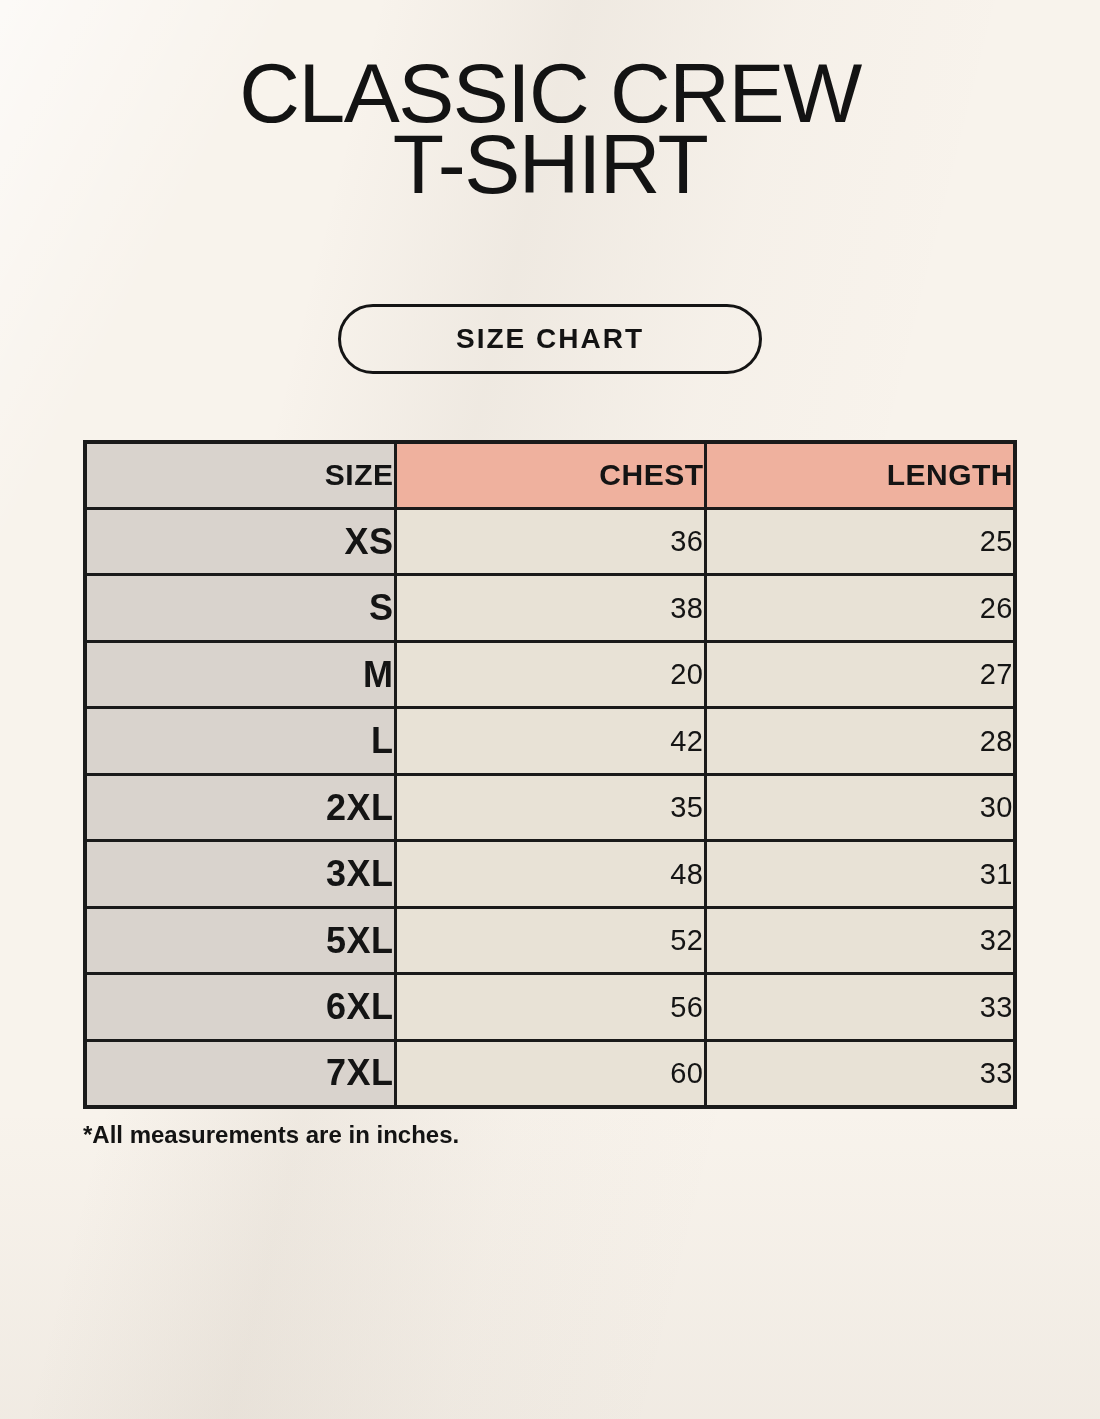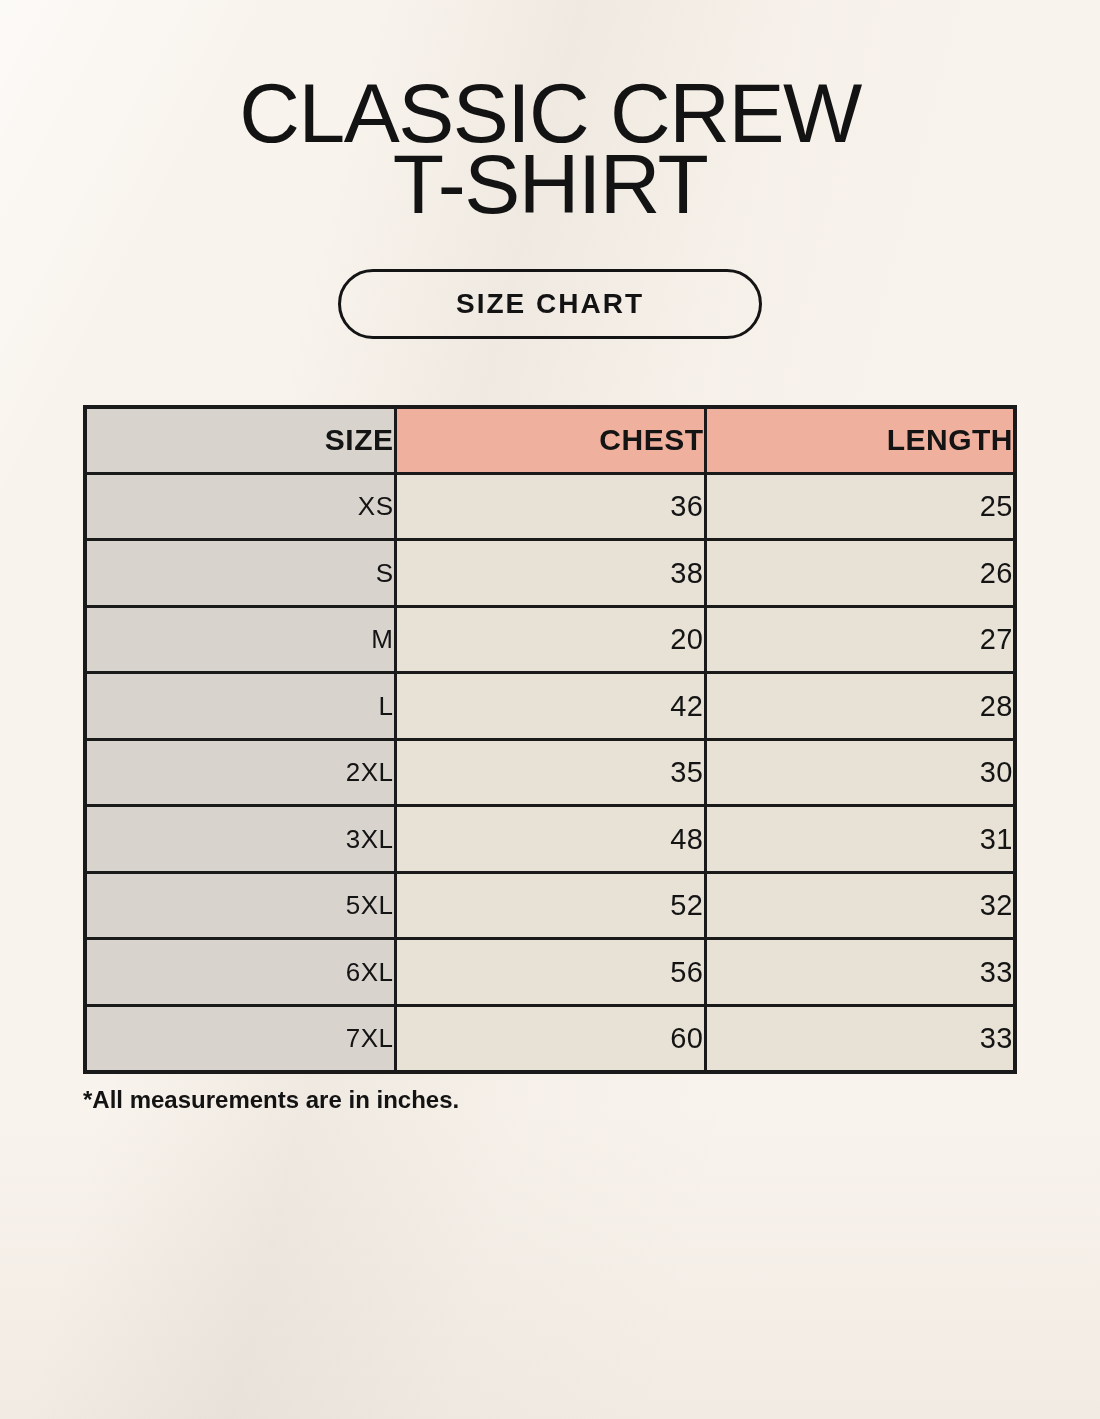--- a/index.html
+++ b/index.html
@@ -18,34 +18,34 @@
     color:var(--ink);
     background-color:var(--bg);
     background-image:
       linear-gradient(118deg, rgba(255,255,255,0.6) 0%, rgba(255,255,255,0) 16%),
       linear-gradient(104deg, rgba(118,102,82,0.00) 26%, rgba(118,102,82,0.07) 40%, rgba(118,102,82,0.02) 55%, rgba(118,102,82,0.00) 70%),
       linear-gradient(to bottom, rgba(118,102,82,0.00) 78%, rgba(118,102,82,0.06) 100%);
     overflow:hidden;
   }
   .page{
     width:1100px;height:1419px;
-    padding-top:78px;
+    padding-top:58px;
     display:flex;flex-direction:column;align-items:center;
   }
   .title{
     margin:0;
     text-align:center;
     font-size:84px;
     font-weight:500;
     line-height:0.845;
     letter-spacing:-1.5px;
     color:#131313;
   }
   .pill{
-    margin-top:49px;
+    margin-top:104px;
     width:424px;height:70px;
     border:3px solid var(--ink);
     border-radius:38px;
     background:transparent;
     display:flex;align-items:center;justify-content:center;
   }
   .pill span{
     font-size:28px;
     font-weight:bold;
     letter-spacing:2px;
@@ -72,22 +72,22 @@
     background:var(--accent);
     font-size:30px;
     font-weight:bold;
     letter-spacing:0.5px;
   }
   thead th:first-child{
     background:var(--gray);
   }
   tbody th{
     background:var(--gray);
-    font-size:26px;
-    font-weight:normal;
+    font-size:36px;
+    font-weight:bold;
     letter-spacing:0.5px;
   }
   tbody td{
     background:var(--cream);
     font-size:29px;
     font-weight:normal;
     letter-spacing:0.5px;
   }
   .footnote{
     width:934px;

